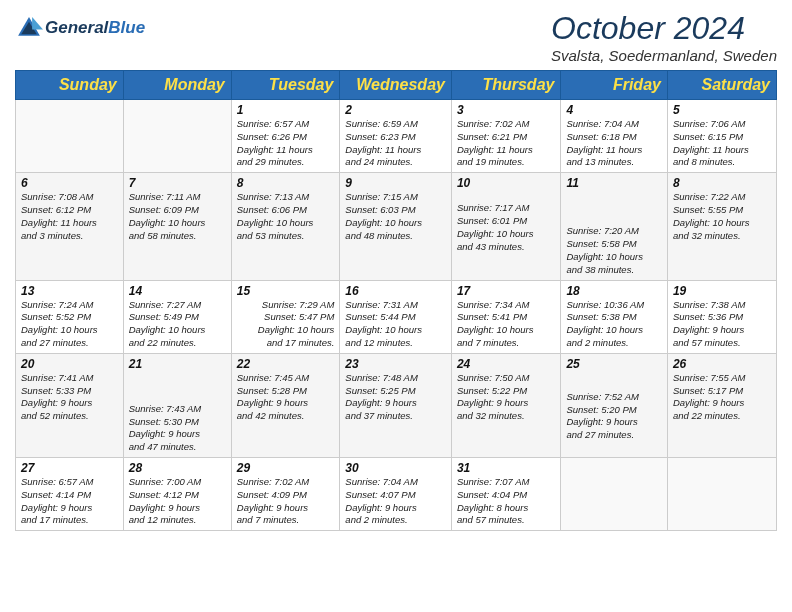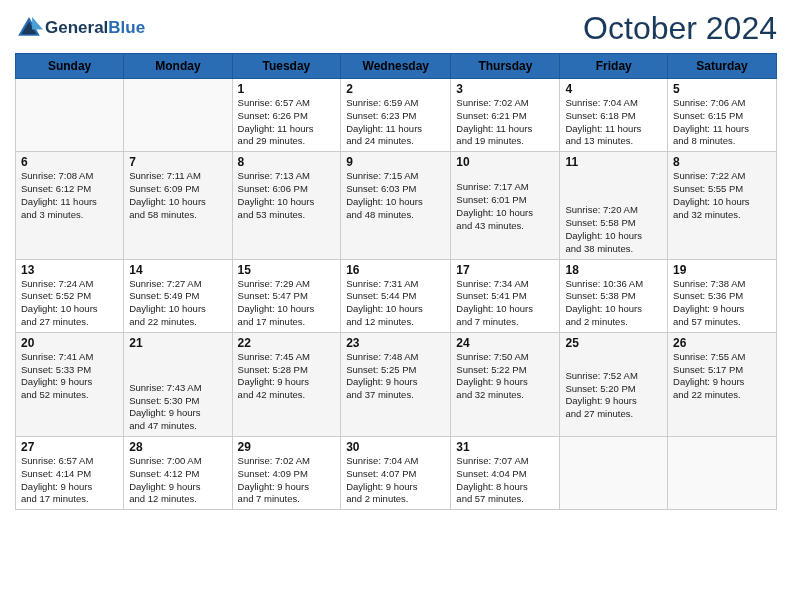--- a/index.html
+++ b/index.html
@@ -7,20 +7,21 @@
       font-family: Arial, Helvetica, sans-serif;
       background: #fff;
       width: 792px;
       height: 612px;
       overflow: hidden;
     }
     .page {
       width: 792px;
       min-height: 612px;
       padding: 10px 15px 10px 15px;
+      font-style: italic;
     }
     .header {
       display: flex;
       justify-content: space-between;
       align-items: flex-start;
       margin-bottom: 6px;
     }
     .logo {
       display: flex;
       align-items: center;
@@ -43,25 +44,25 @@
       font-size: 15px;
       color: #333;
     }
     .calendar {
       width: 100%;
       border-collapse: collapse;
       border: 1px solid #ccc;
     }
     .calendar th {
       background-color: #2a6db5;
-      color: #000000;
-      font-size: 12px;
+      color: #fde047;
+      font-size: 16px;
       font-weight: bold;
       padding: 5px 6px;
-      text-align: center;
+      text-align: right;
       border: 1px solid #1a5a9a;
     }
     .calendar td {
       vertical-align: top;
       border: 1px solid #ccc;
       padding: 3px 5px;
       width: 113px;
       min-height: 70px;
       font-size: 10px;
       color: #222;
@@ -101,20 +102,21 @@
         <polygon points="22,4 36,20 22,20" fill="#4a9fd4"></polygon>
       </svg>
       <div>
         <div>
           <span style="color:#1a3a5c;font-size:17px;font-weight:bold;">General</span><span style="color:#2a6db5;font-size:17px;font-weight:bold;">Blue</span>
         </div>
       </div>
     </div>
     <div class="title-block">
       <div class="month-title">October 2024</div>
+      <div class="location-title">Svalsta, Soedermanland, Sweden</div>
     </div>
   </div>
 
   <table class="calendar">
     <thead>
       <tr>
 
       <th>Sunday</th>
           <th>Monday</th>
           <th>Tuesday</th>
@@ -225,21 +227,21 @@
           </td>
           <td>
             <span class="day-num">14</span>
             <div class="day-info" style="white-space: pre-line;">Sunrise: 7:27 AM
 Sunset: 5:49 PM
 Daylight: 10 hours
 and 22 minutes.</div>
           </td>
           <td>
             <span class="day-num">15</span>
-            <div class="day-info" style="white-space: pre-line;">Sunrise: 7:29 AM
+            <div class="day-info" style="white-space: pre-line; text-align: right;">Sunrise: 7:29 AM
 Sunset: 5:47 PM
 Daylight: 10 hours
 and 17 minutes.</div>
           </td>
           <td>
             <span class="day-num">16</span>
             <div class="day-info" style="white-space: pre-line;">Sunrise: 7:31 AM
 Sunset: 5:44 PM
 Daylight: 10 hours
 and 12 minutes.</div>

